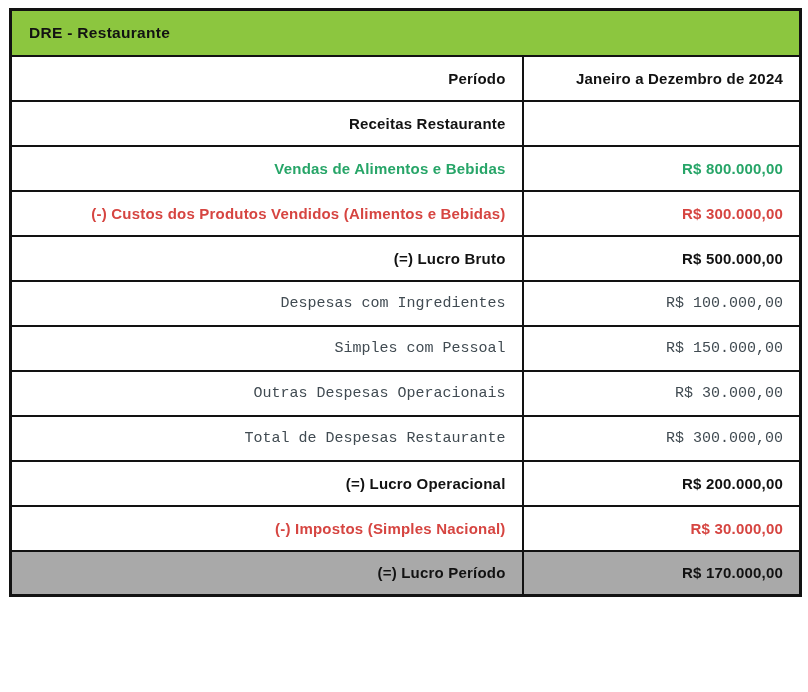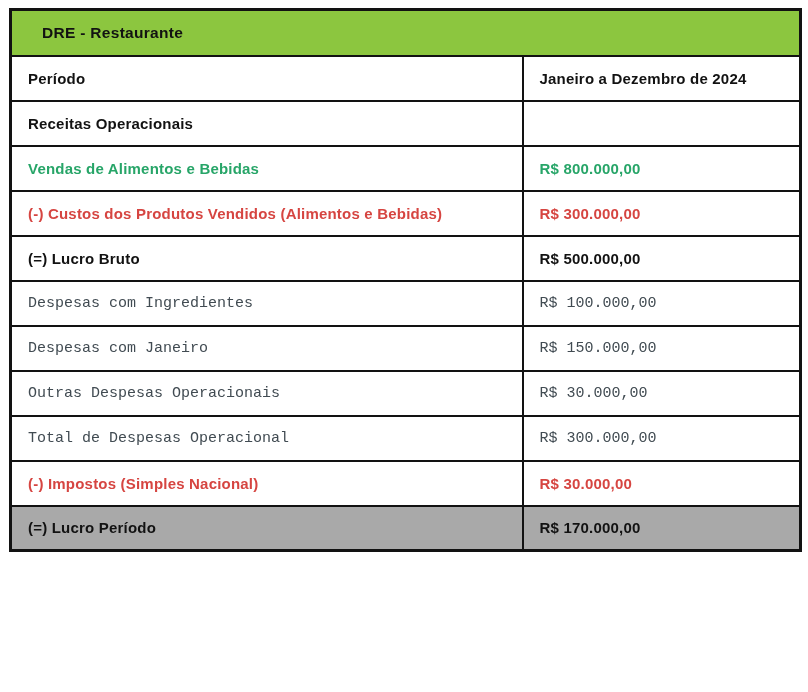--- a/index.html
+++ b/index.html
@@ -32,31 +32,32 @@
   col.c1 { width: 512px; }
   col.c2 { width: 278px; }
   th.title-cell {
     background: var(--header-bg);
     color: var(--black-text);
     text-align: left;
     font-size: 15.5px;
     font-weight: 700;
     letter-spacing: 0.3px;
     height: 46px;
-    padding: 0 30px;
+    padding: 0 17px;
     border: 2px solid var(--border-color);
   }
   td.cell {
     border: 2px solid var(--border-color);
     height: 45px;
     padding: 0 16px;
     font-size: 15px;
     vertical-align: middle;
     white-space: nowrap;
     overflow: hidden;
+    text-align: right;
   }
   tr.bold td.cell    { font-weight: 700; color: var(--black-text); letter-spacing: 0.2px; }
   tr.green td.cell   { font-weight: 700; color: var(--green-text); letter-spacing: 0.2px; }
   tr.red td.cell     { font-weight: 700; color: var(--red-text); letter-spacing: 0.2px; margin-top: 44px; }
   tr.regular td.cell { font-weight: 400; color: var(--regular-text); font-family: Liberation Mono, monospace; }
   tr.total td.cell   { font-weight: 700; color: var(--black-text); background: var(--net-row-bg); letter-spacing: 0.2px; }
 </style>
 </head>
 <body>
 
@@ -70,50 +71,54 @@
       <tr>
         <th class="title-cell" colspan="2">DRE - Restaurante</th>
       </tr>
     </thead>
     <tbody id="tbody">
         <tr class="bold">
           <td class="cell label">Período</td>
           <td class="cell value">Janeiro a Dezembro de 2024</td>
         </tr>
         <tr class="bold">
-          <td class="cell label">Receitas Operacionais</td>
+          <td class="cell label">Receitas Restaurante</td>
           <td class="cell value"></td>
         </tr>
         <tr class="green">
           <td class="cell label">Vendas de Alimentos e Bebidas</td>
           <td class="cell value">R$ 800.000,00</td>
         </tr>
         <tr class="red">
           <td class="cell label">(-) Custos dos Produtos Vendidos (Alimentos e Bebidas)</td>
           <td class="cell value">R$ 300.000,00</td>
         </tr>
         <tr class="bold">
           <td class="cell label">(=) Lucro Bruto</td>
           <td class="cell value">R$ 500.000,00</td>
         </tr>
         <tr class="regular">
           <td class="cell label">Despesas com Ingredientes</td>
           <td class="cell value">R$ 100.000,00</td>
         </tr>
         <tr class="regular">
-          <td class="cell label">Despesas com Janeiro</td>
+          <td class="cell label">Simples com Pessoal</td>
           <td class="cell value">R$ 150.000,00</td>
         </tr>
         <tr class="regular">
           <td class="cell label">Outras Despesas Operacionais</td>
           <td class="cell value">R$ 30.000,00</td>
         </tr>
         <tr class="regular">
-          <td class="cell label">Total de Despesas Operacional</td>
+          <td class="cell label">Total de Despesas Restaurante</td>
           <td class="cell value">R$ 300.000,00</td>
+        </tr>
+        <tr class="bold">
+          <td class="cell label">(=) Lucro Operacional</td>
+          <td class="cell value">R$ 200.000,00</td>
         </tr>
         <tr class="red">
           <td class="cell label">(-) Impostos (Simples Nacional)</td>
           <td class="cell value">R$ 30.000,00</td>
         </tr>
         <tr class="total">
           <td class="cell label">(=) Lucro Período</td>
           <td class="cell value">R$ 170.000,00</td>
         </tr>
       </tbody>

